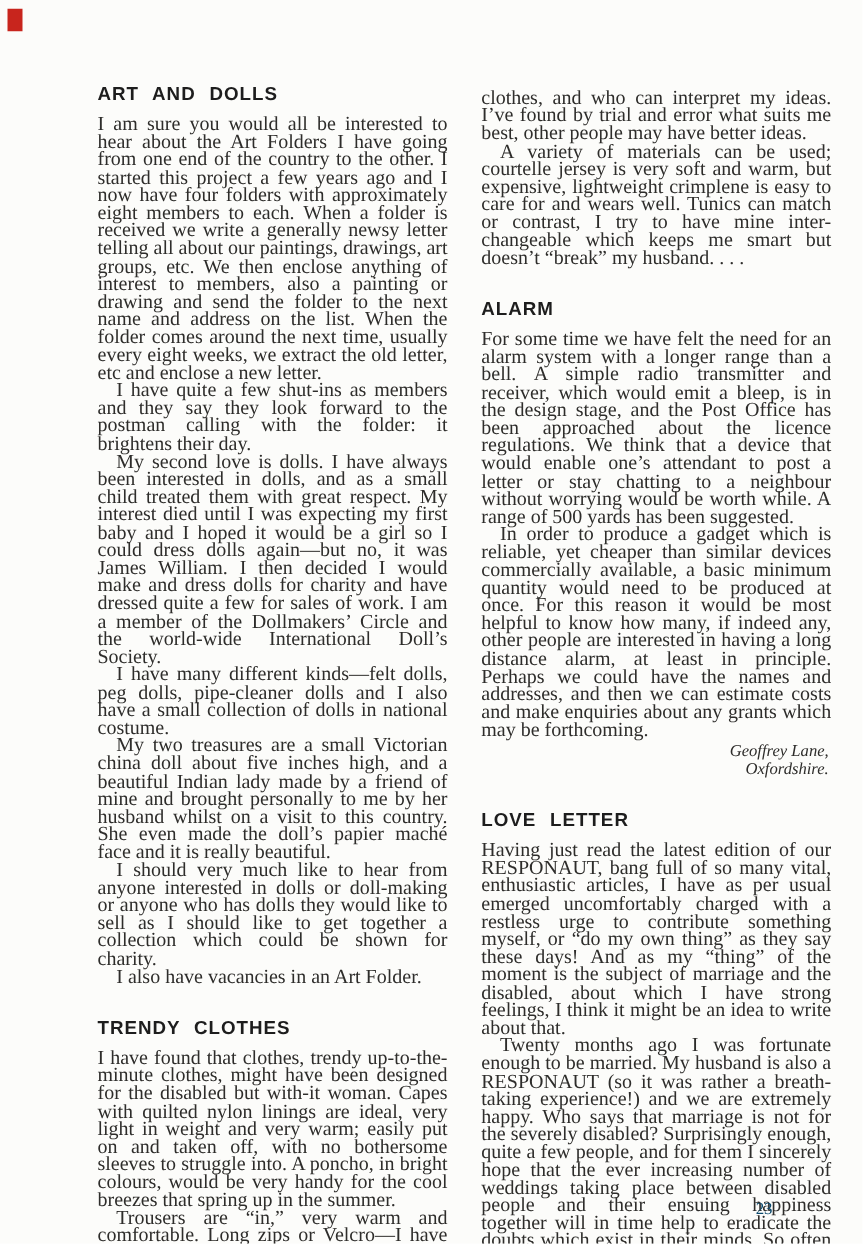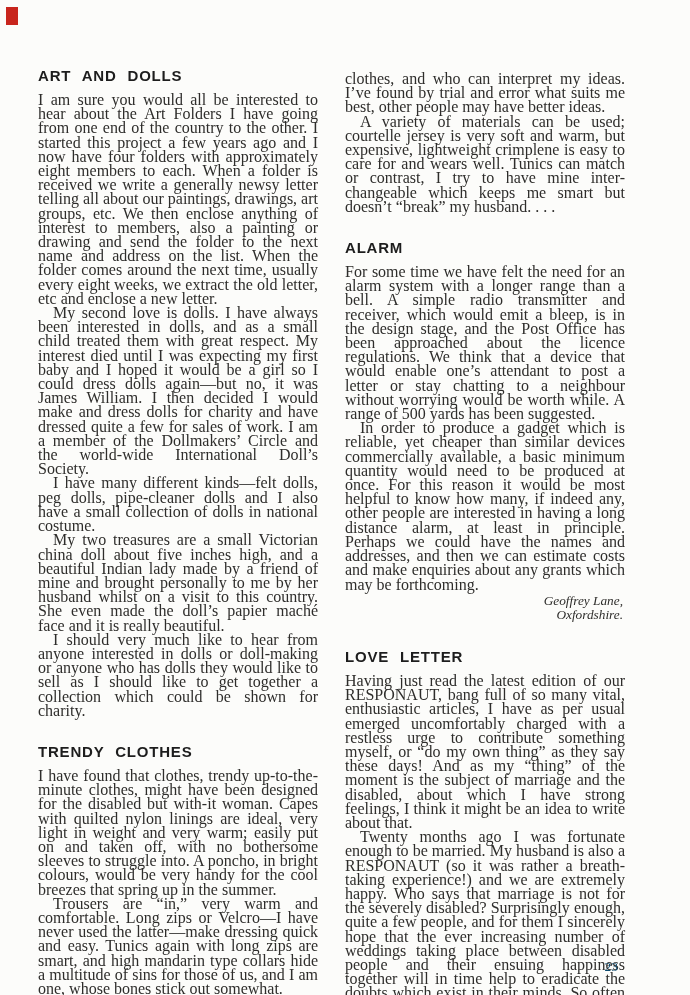--- a/index.html
+++ b/index.html
@@ -5,20 +5,21 @@
   * { margin: 0; padding: 0; box-sizing: border-box; }
   html, body { background: #ffffff; }
   .page {
     position: relative;
     width: 690px;
     height: 995px;
     background: #fcfcfa;
     font-family: "Liberation Serif", serif;
     color: #2e2d2b;
     overflow: hidden;
+    padding-left: 40px;
   }
   .corner-marker {
     position: absolute;
     left: 6px;
     top: 7px;
     width: 12px;
     height: 18px;
     background: #c8251d;
   }
   .columns {
@@ -68,24 +69,26 @@
 
 <div class="page">
   <div class="corner-marker"></div>
 
   <div class="columns">
 
     <div class="col">
       <h2 class="article-title first">ART AND DOLLS</h2>
       <div>
         <p class="p">I am sure you would all be interested to hear about the Art Folders I have going from one end of the country to the other.  I started this project a few years ago and I now have four folders with approximately eight members to each.  When a folder is received we write a generally newsy letter telling all about our paintings, drawings, art groups, etc.  We then enclose anything of interest to members, also a painting or drawing and send the folder to the next name and address on the list.  When the folder comes around the next time, usually every eight weeks, we extract the old letter, etc and enclose a new letter.</p>
+        <p class="p indent">I have quite a few shut-ins as members and they say they look forward to the postman calling with the folder: it brightens their day.</p>
         <p class="p indent">My second love is dolls.  I have always been interested in dolls, and as a small child treated them with great respect.  My interest died until I was expecting my first baby and I hoped it would be a girl so I could dress dolls again—but no, it was James William.  I then decided I would make and dress dolls for charity and have dressed quite a few for sales of work.  I am a member of the Dollmakers’ Circle and the world-wide International Doll’s Society.</p>
         <p class="p indent">I have many different kinds—felt dolls, peg dolls, pipe-cleaner dolls and I also have a small collection of dolls in national costume.</p>
         <p class="p indent">My two treasures are a small Victorian china doll about five inches high, and a beautiful Indian lady made by a friend of mine and brought personally to me by her husband whilst on a visit to this country.  She even made the doll’s papier maché face and it is really beautiful.</p>
         <p class="p indent">I should very much like to hear from anyone interested in dolls or doll-making or anyone who has dolls they would like to sell as I should like to get together a collection which could be shown for charity.</p>
+        <p class="p indent">I also have vacancies in an Art Folder.</p>
       </div>
 
       <h2 class="article-title">TRENDY CLOTHES</h2>
       <div>
         <p class="p">I have found that clothes, trendy up-to-the-minute clothes, might have been designed for the disabled but with-it woman.  Capes with quilted nylon linings are ideal, very light in weight and very warm; easily put on and taken off, with no bothersome sleeves to struggle into.  A poncho, in bright colours, would be very handy for the cool breezes that spring up in the summer.</p>
         <p class="p indent">Trousers are “in,” very warm and comfortable.  Long zips or Velcro—I have never used the latter—make dressing quick and easy.  Tunics again with long zips are smart, and high mandarin type collars hide a multitude of sins for those of us, and I am one, whose bones stick out somewhat.</p>
         <p class="p indent cont">I am fortunate in having someone to make my</p>
       </div>
     </div>
 

